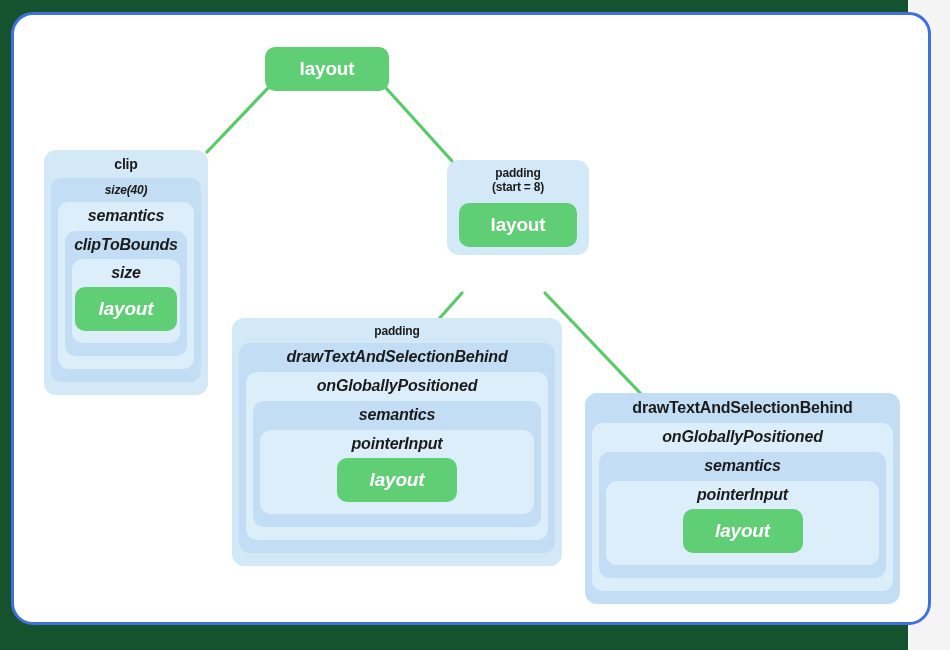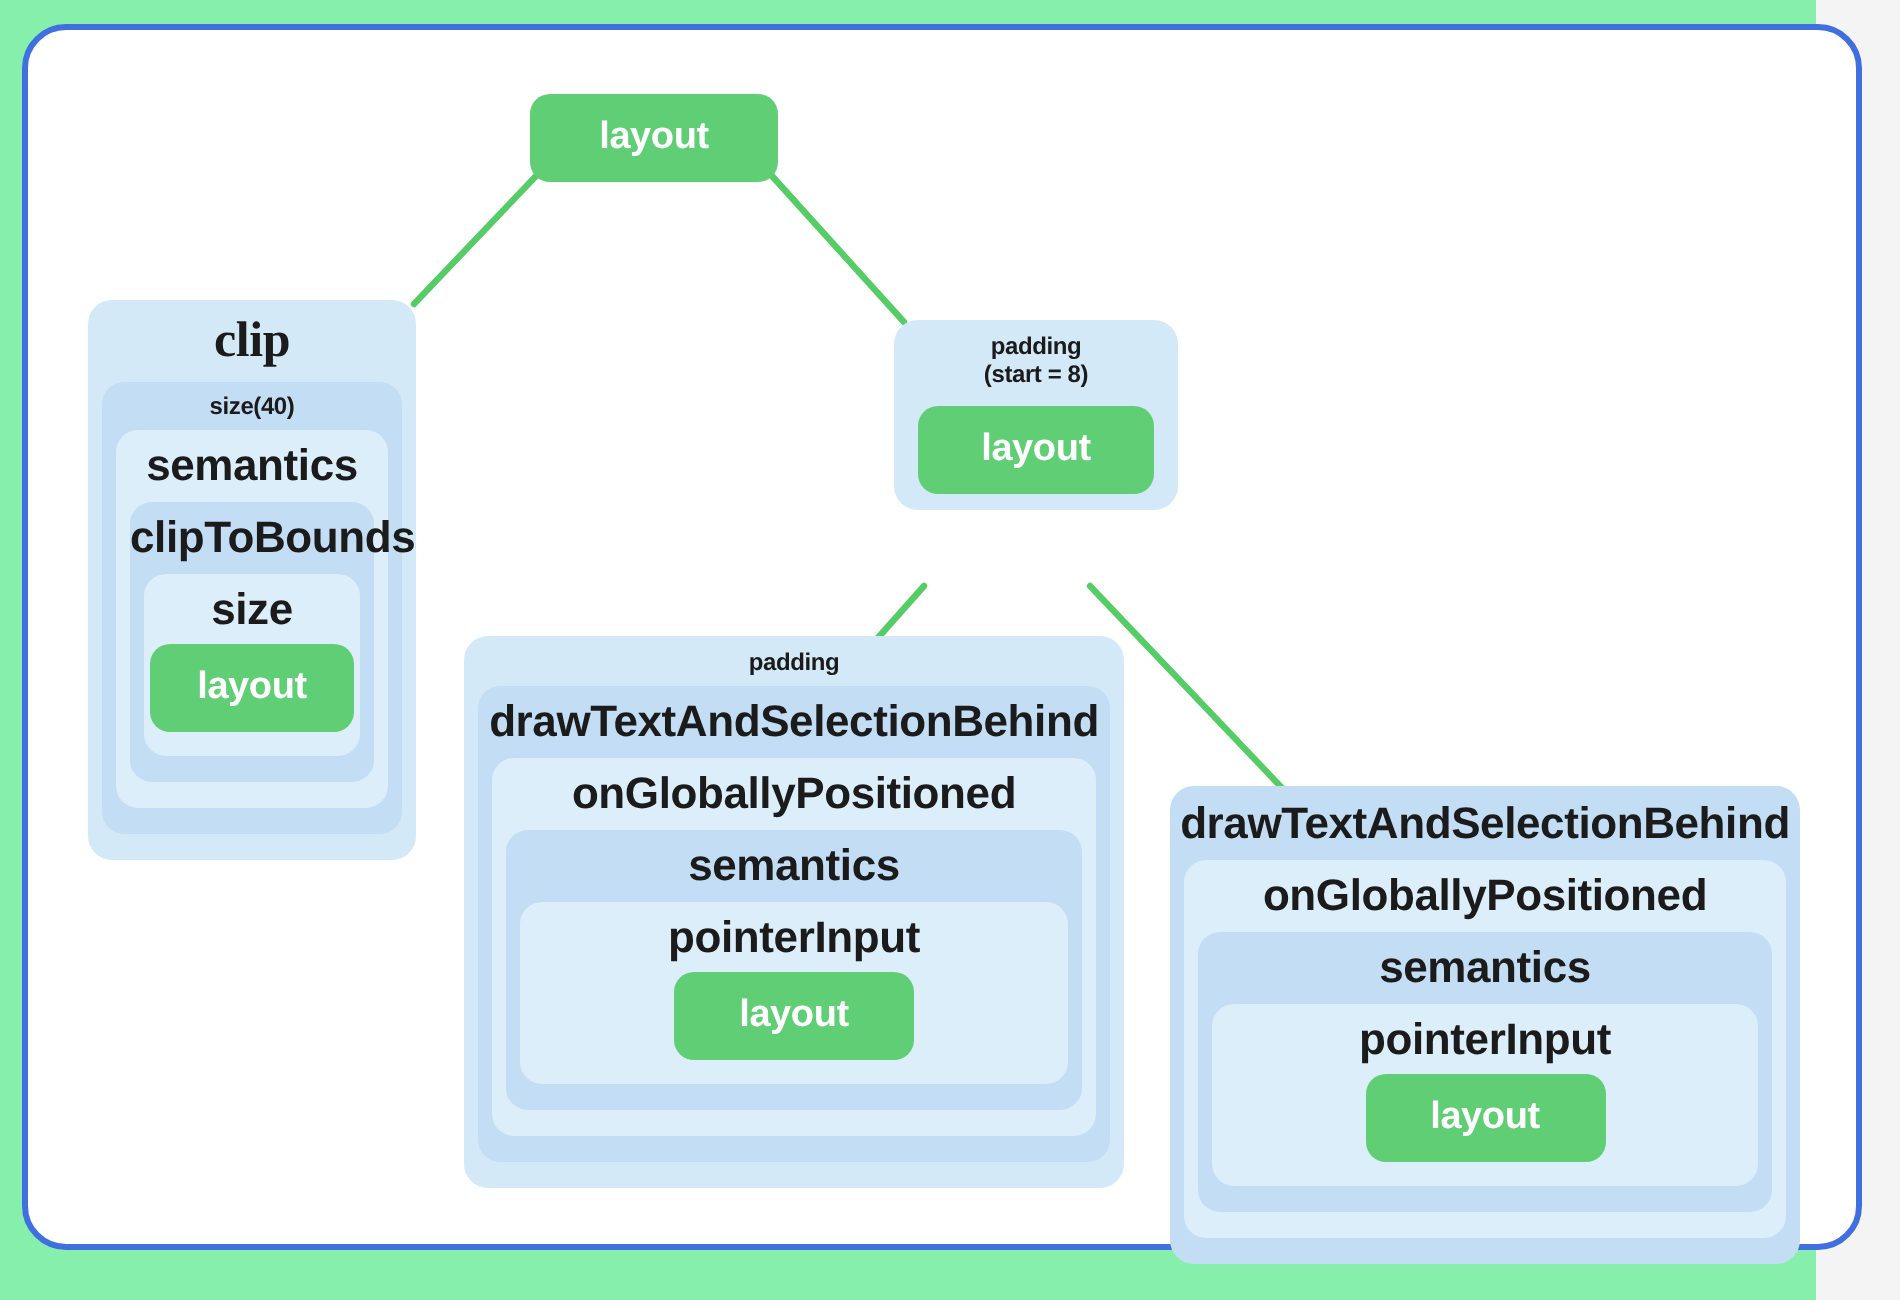--- a/index.html
+++ b/index.html
@@ -10,21 +10,21 @@
   body {
     width: 950px;
     height: 650px;
     font-family: "Liberation Sans", sans-serif;
     overflow: hidden;
   }
   #canvas {
     position: relative;
     width: 908px;
     height: 650px;
-    background: #86efac;
+    background: #14532d;
   }
   .outer-frame {
     position: absolute;
     left: 11px;
     top: 12px;
     width: 920px;
     height: 613px;
     box-sizing: border-box;
     border: 3px solid #4070E0;
     border-radius: 22px;
@@ -50,33 +50,34 @@
   .shade-a { background: #D4E9F8; }
   .shade-b { background: #C2DDF4; }
   .shade-c { background: #DCEEFA; }
 
   .nested {
     box-sizing: border-box;
     border-radius: 11px;
     margin: 5px 7px 7px 7px;
     padding-top: 5px;
     padding-bottom: 6px;
+    font-style: italic;
   }
 
   .lbl {
     text-align: center;
     color: #1b1b1b;
     font-weight: 700;
     line-height: 1.18;
     letter-spacing: -0.2px;
     white-space: nowrap;
   }
-  .lbl-20 { font-size: 25px; font-family: Liberation Serif, serif; }
+  .lbl-20 { font-size: 14px; }
   .lbl-18 { font-size: 12px; }
-  .lbl-17 { font-size: 22px; }
+  .lbl-17 { font-size: 16px; }
 
   .pill {
     background: #5FCE74;
     color: #ffffff;
     border-radius: 10px;
     font-size: 19px;
     font-weight: 700;
     letter-spacing: -0.2px;
     text-align: center;
     line-height: 1;

